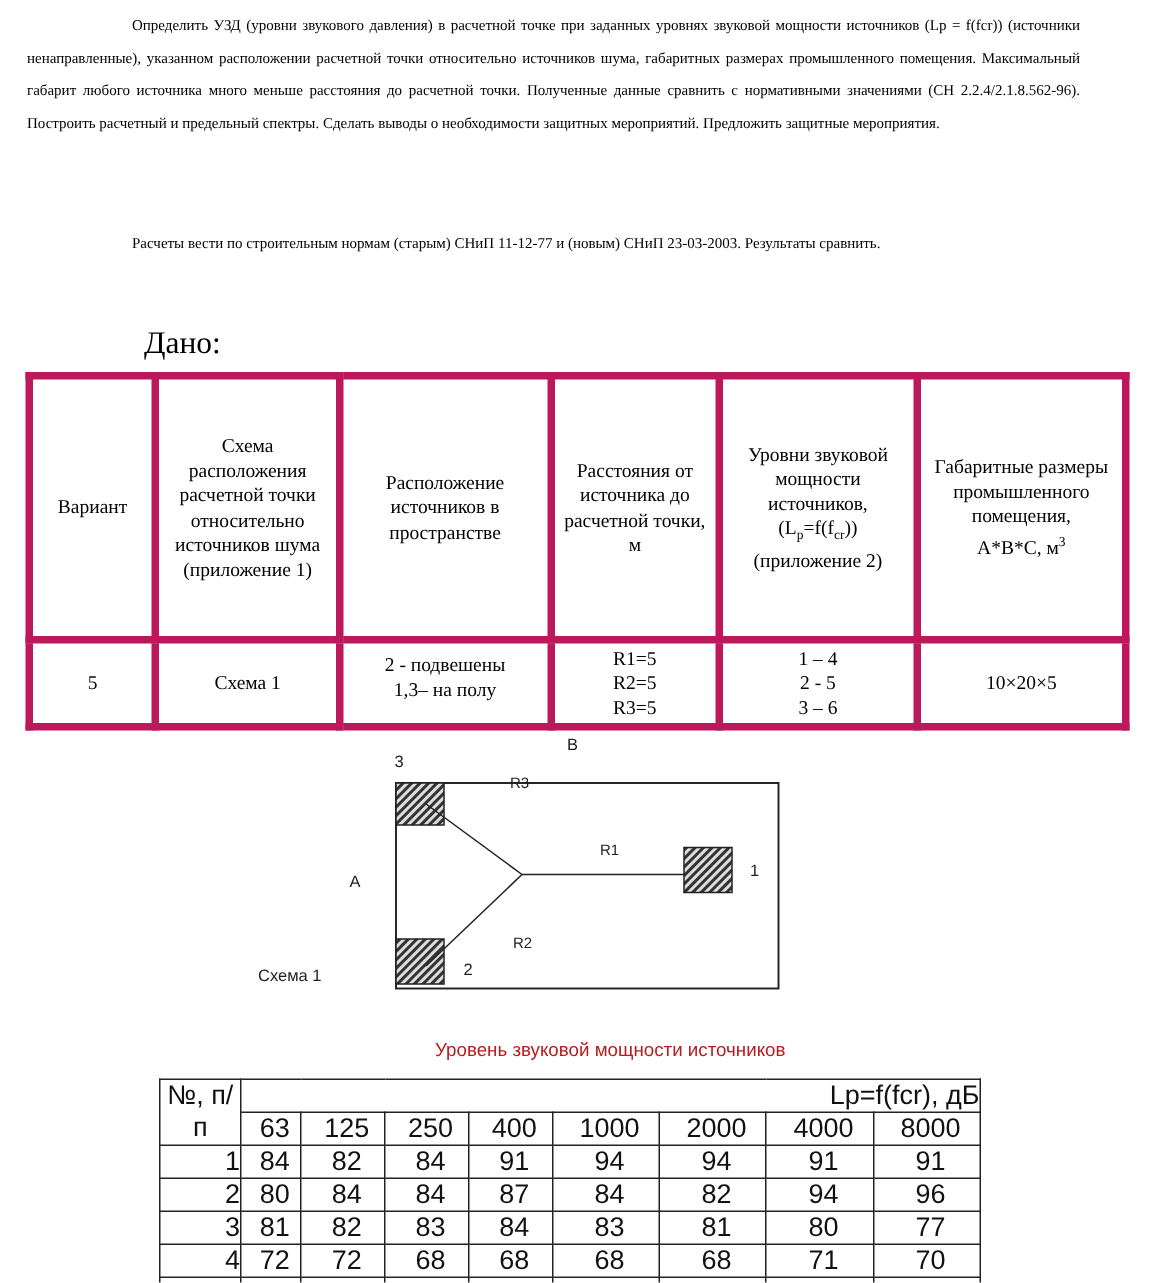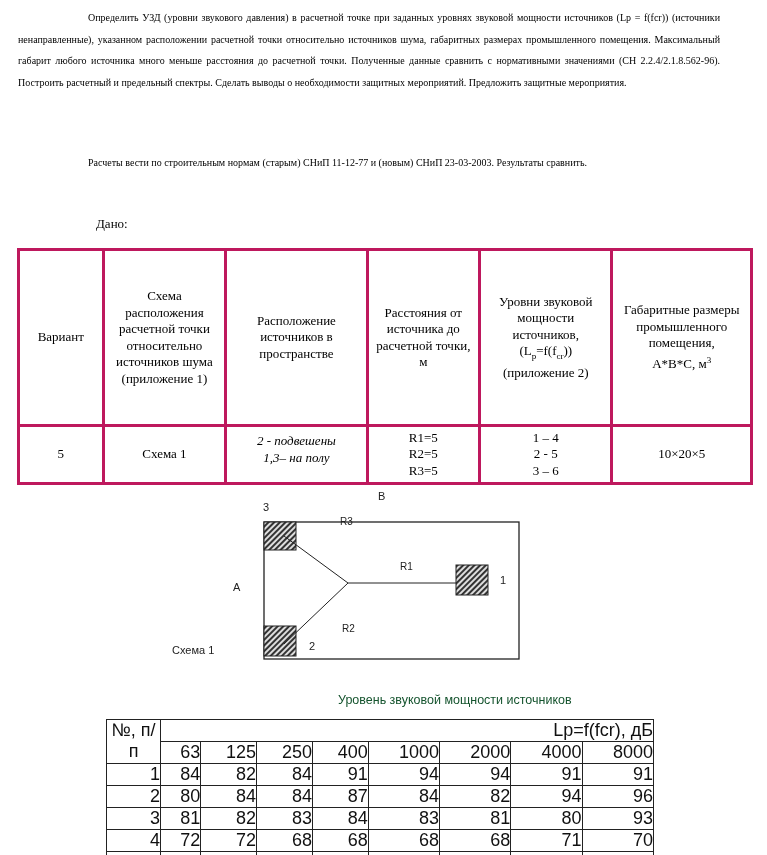--- a/index.html
+++ b/index.html
@@ -1,32 +1,32 @@
 <!DOCTYPE html>
 <html><head>
 <meta charset="utf-8">
 <style>
   html, body { margin:0; padding:0; background:#fff; }
   body { width:767px; height:855px; position:relative; overflow:hidden; font-family:"Liberation Serif", serif; color:#000; }
   .para { position:absolute; left:18px; width:702px; font-size:10px; line-height:21.5px; text-align:justify; }
   .para .indent { display:inline-block; width:70px; }
   #p1 { top:7px; }
   #p2 { top:152px; }
-  #dano { position:absolute; left:96px; top:216px; font-size:13px; }
+  #dano { position:absolute; left:96px; top:216px; font-size:21px; }
   table.main { position:absolute; left:17px; top:248px; width:736px; border-collapse:collapse; font-size:13px; line-height:16.5px; }
-  table.main td { border:3px solid #be185d; text-align:center; vertical-align:middle; padding:0 3px; }
+  table.main td { border:5px solid #be185d; text-align:center; vertical-align:middle; padding:0 3px; }
   table.main tr.h { height:176px; }
   table.main tr.r { height:58px; }
-  .left { text-align:left; vertical-align:top !important; padding-top:6px !important;font-style:italic; }
+  .left { text-align:left; vertical-align:top !important; padding-top:6px !important; }
   sub, sup { font-size:9px; }
   #diagram { position:absolute; left:160px; top:488px; width:380px; height:180px; }
   #diagram text { font-family:"Liberation Sans", sans-serif; fill:#222; }
-  #lw-title { position:absolute; left:290px; top:693px; font-family:"Liberation Sans", sans-serif; font-size:12.5px; color:#14532d;margin-left:48px; }
+  #lw-title { position:absolute; left:290px; top:693px; font-family:"Liberation Sans", sans-serif; font-size:12.5px; color:#b91c1c; }
   table.lw { position:absolute; left:106px; top:719px; width:548px; border-collapse:collapse; font-family:"Liberation Sans", sans-serif; font-size:18px; color:#111; }
-  table.lw td { border:1px solid #222; height:17px; padding:0 0 0 5px; text-align:right; }
+  table.lw td { border:1px solid #222; height:17px; padding:0 0 0 5px; text-align:center; }
   table.lw td.n { text-align:right; padding:0; }
   table.lw td.hdr { text-align:center; padding:0; vertical-align:top; }
 </style>
 </head>
 <body>
 
 <div class="para" id="p1"><span class="indent"></span><span>Определить УЗД (уровни звукового давления) в расчетной точке при заданных уровнях звуковой мощности источников (Lp = f(fcr)) (источники ненаправленные), указанном расположении расчетной точки относительно источников шума, габаритных размерах промышленного помещения. Максимальный габарит любого источника много меньше расстояния до расчетной точки. Полученные данные сравнить с нормативными значениями (СН 2.2.4/2.1.8.562-96). Построить расчетный и предельный спектры. Сделать выводы о необходимости защитных мероприятий. Предложить защитные мероприятия.</span></div>
 <div class="para" id="p2"><span class="indent"></span><span>Расчеты вести по строительным нормам (старым) СНиП 11-12-77 и (новым) СНиП 23-03-2003. Результаты сравнить.</span></div>
 
 <div id="dano">Дано:</div>
@@ -129,21 +129,21 @@
       </tr>
       <tr>
         <td class="n">3</td>
         <td>81</td>
         <td>82</td>
         <td>83</td>
         <td>84</td>
         <td>83</td>
         <td>81</td>
         <td>80</td>
-        <td>93</td>
+        <td>77</td>
       </tr>
       <tr>
         <td class="n">4</td>
         <td>72</td>
         <td>72</td>
         <td>68</td>
         <td>68</td>
         <td>68</td>
         <td>68</td>
         <td>71</td>

